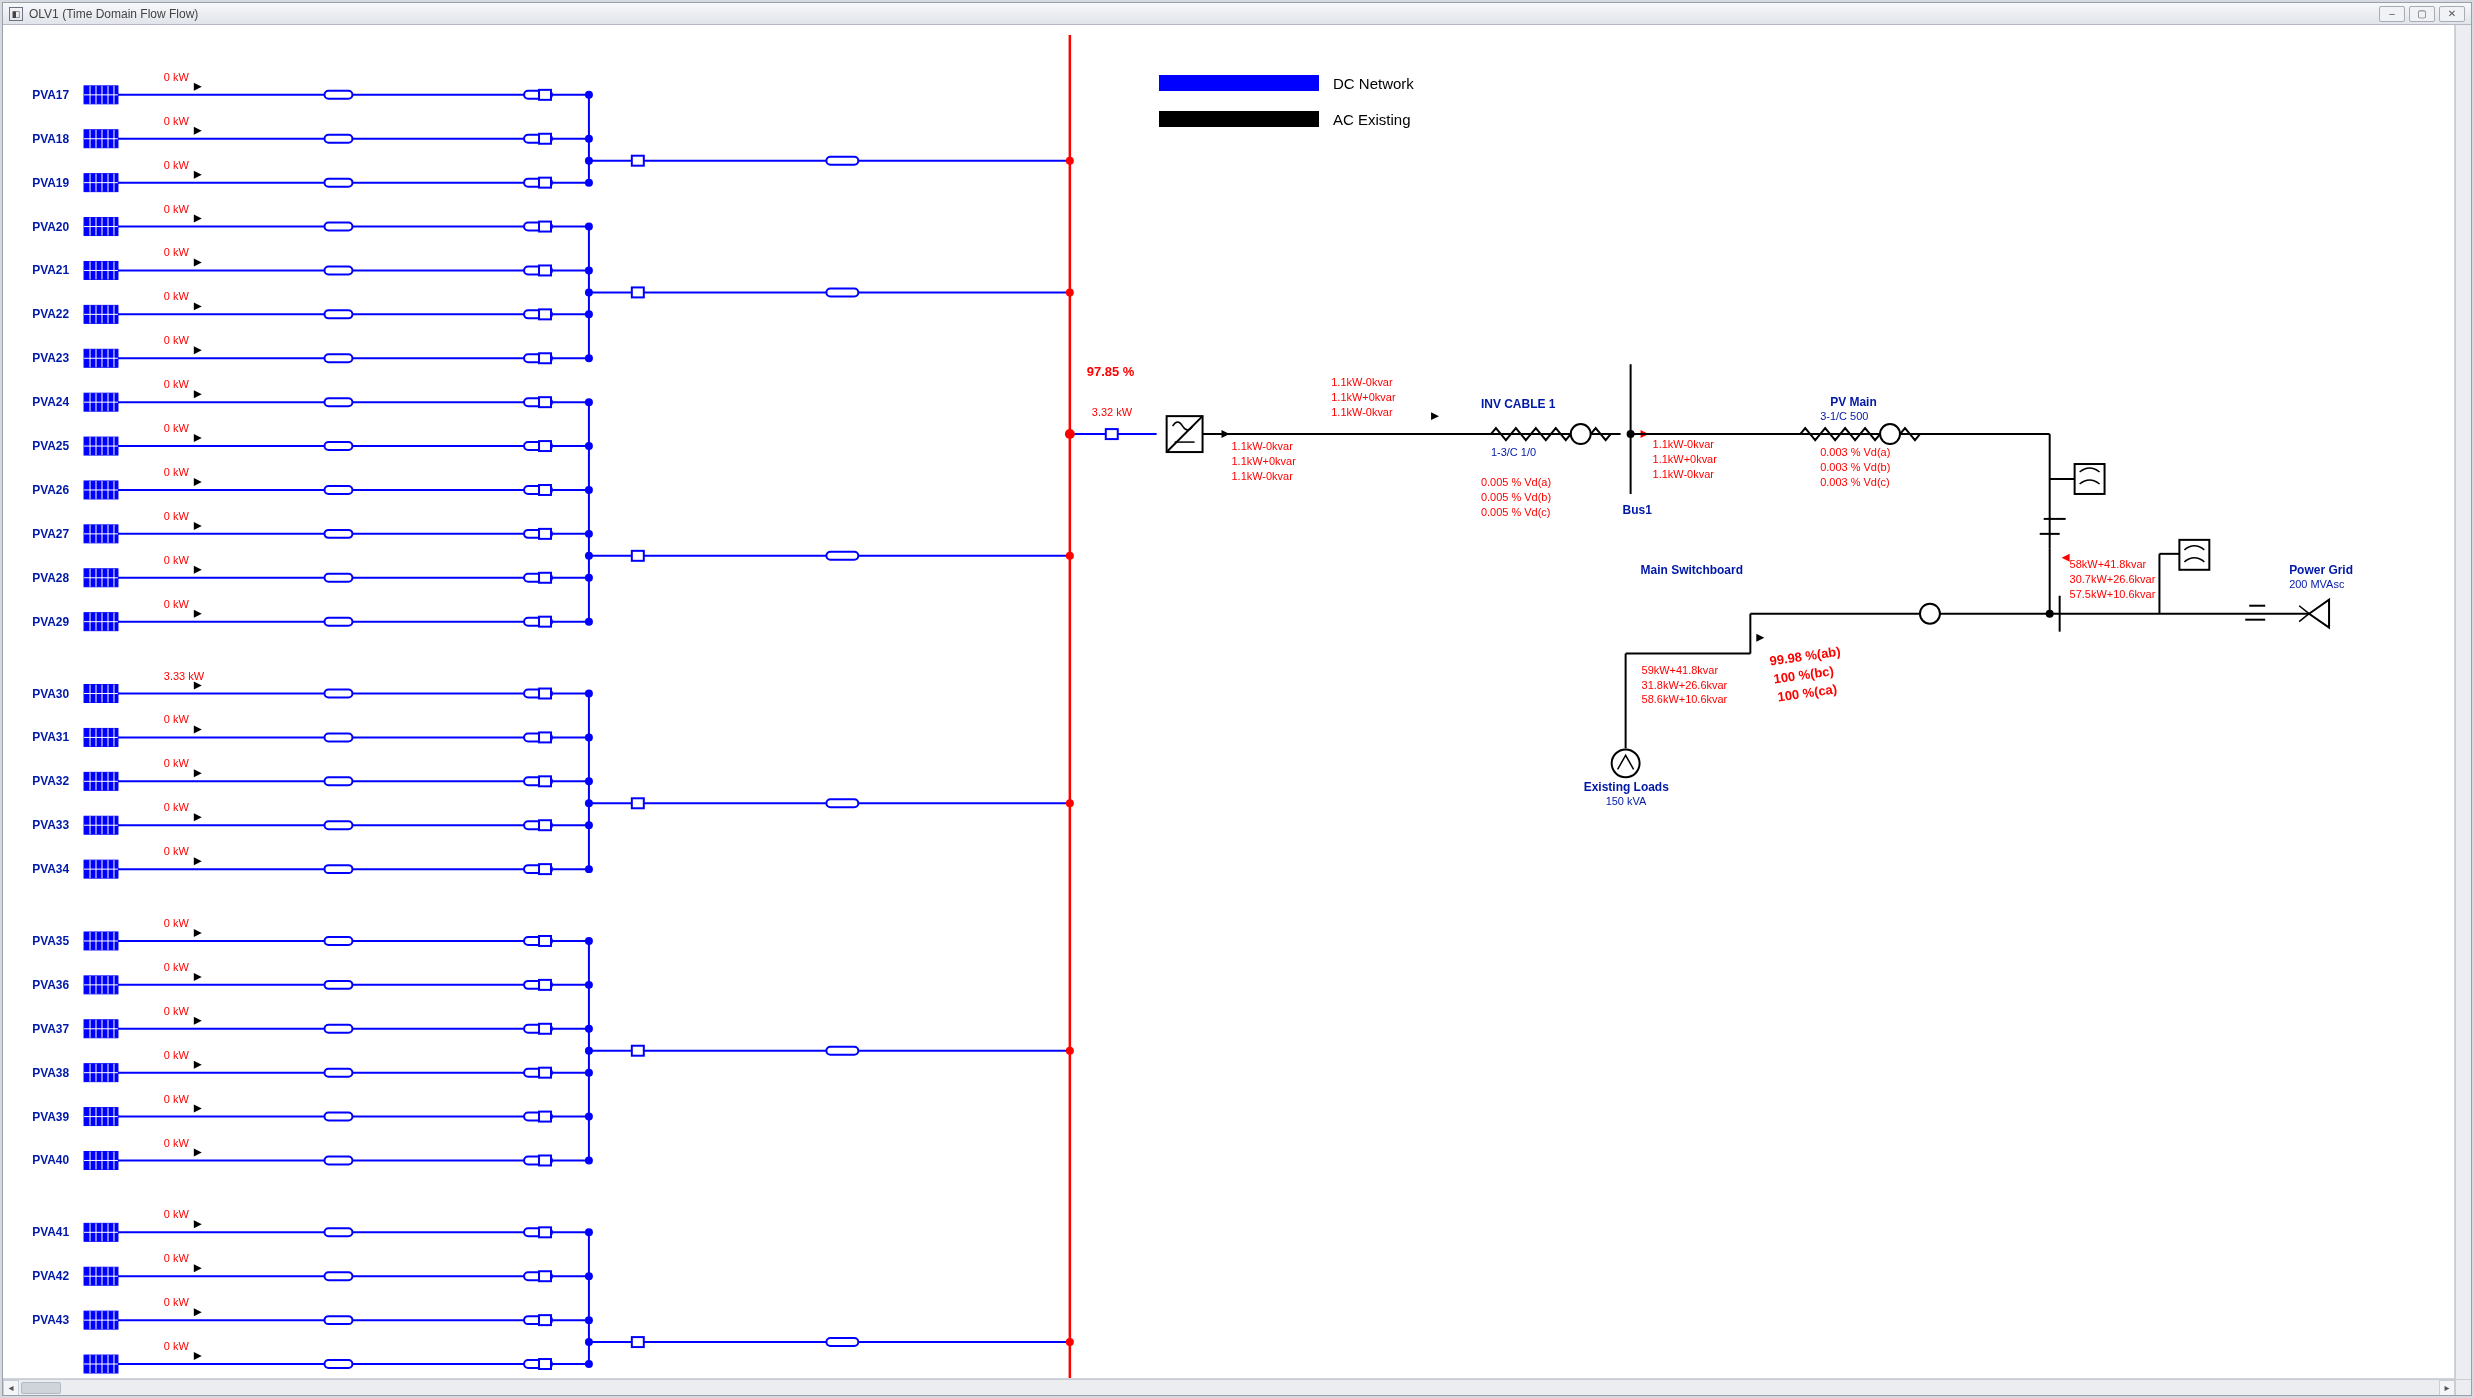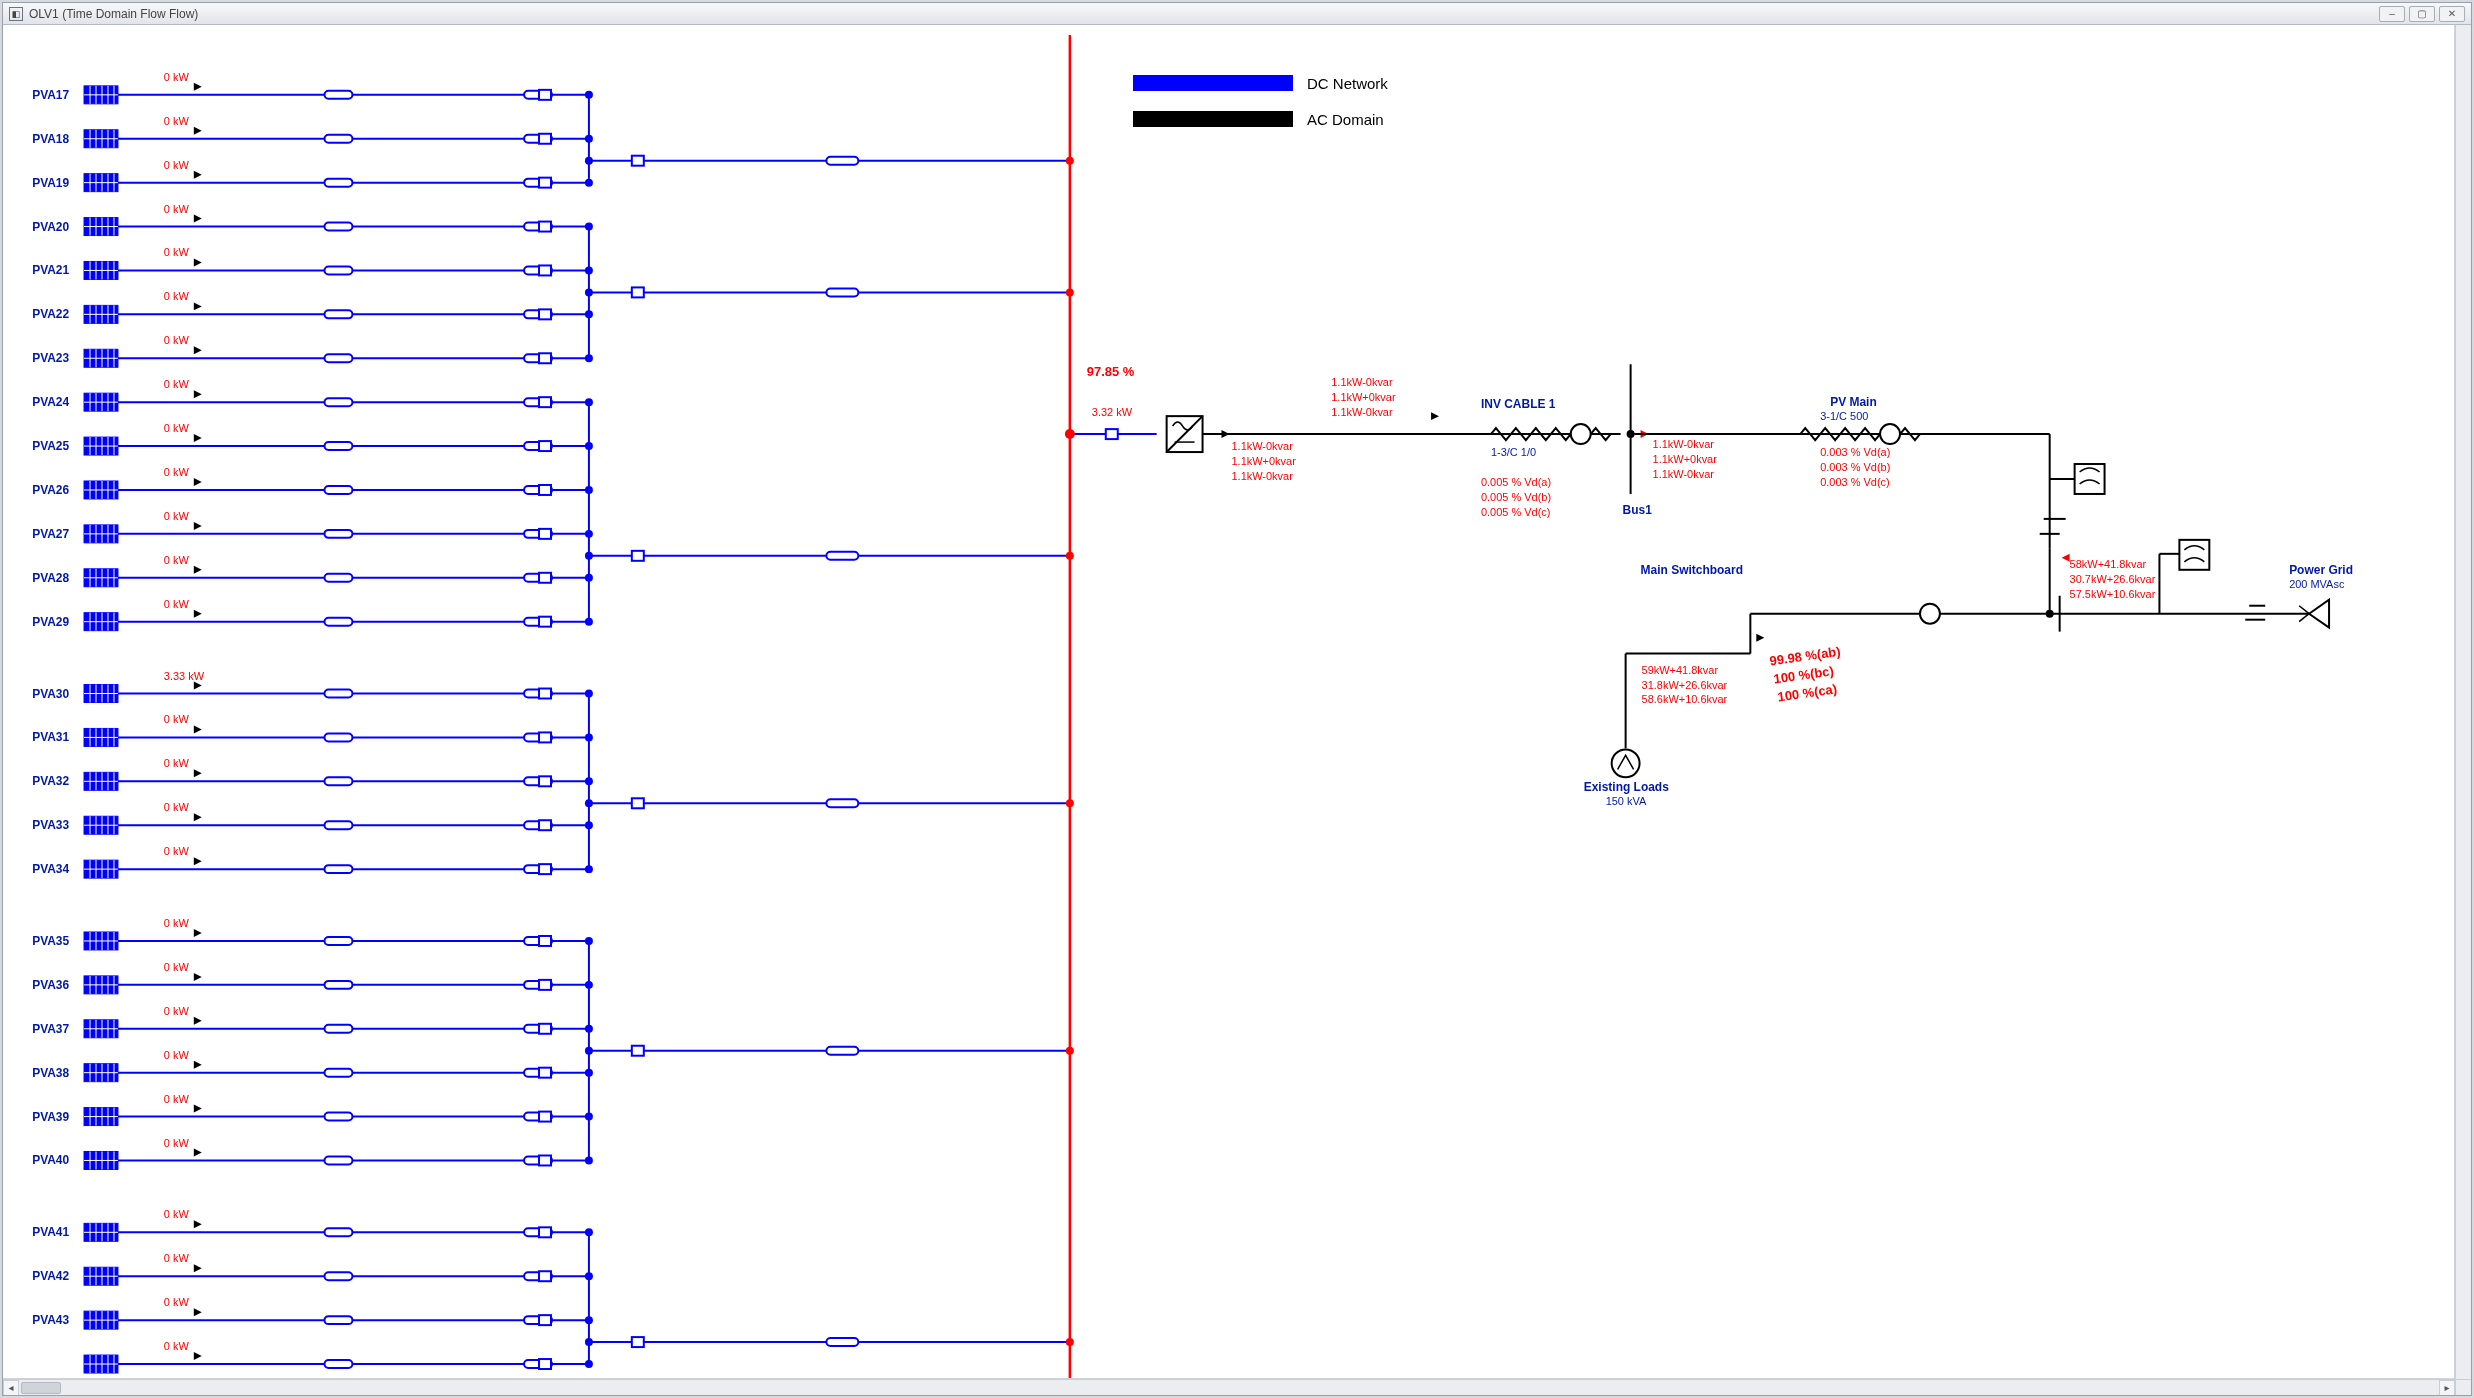--- a/index.html
+++ b/index.html
@@ -105,21 +105,21 @@
     .node { fill: #0000ff; }
     .node-red { fill: #ff0000; }
     .node-black { fill: #000; }
     .txt-blue { fill: #0018a8; font-weight: 700; font-size: 12px; font-family: Arial, sans-serif; }
     .txt-blue-sm { fill: #0018a8; font-weight: 400; font-size: 11px; font-family: Arial, sans-serif; }
     .txt-red { fill: #ff0000; font-weight: 400; font-size: 11px; font-family: Arial, sans-serif; }
     .txt-red-bold { fill: #ff0000; font-weight: 700; font-size: 13px; font-family: Arial, sans-serif; }
 
     .legend {
       position: absolute;
-      top: 40px; left: 1130px;
+      top: 40px; left: 1156px;
       font-size: 15px;
     }
     .legend-row { display: flex; align-items: center; gap: 14px; height: 36px; }
     .legend-swatch { width: 160px; height: 16px; }
     .swatch-dc { background: #0000ff; }
     .swatch-ac { background: #000; }
   </style>
 </head>
 <body>
 
@@ -736,21 +736,21 @@
           <line x1="2250" y1="582" x2="2266" y2="582" stroke="#000" stroke-width="2"></line>
           <line x1="2246" y1="596" x2="2266" y2="596" stroke="#000" stroke-width="2"></line>
         </svg>
       <div class="legend">
         <div class="legend-row">
           <div class="legend-swatch swatch-dc"></div>
           <span>DC Network</span>
         </div>
         <div class="legend-row">
           <div class="legend-swatch swatch-ac"></div>
-          <span>AC Domain</span>
+          <span>AC Existing</span>
         </div>
       </div>
     </div>
     <div class="vscroll"></div>
     <div class="hscroll">
       <div class="arrow">◂</div>
       <div class="track">
           <div class="thumb"></div>
         </div>
       <div class="arrow">▸</div>

